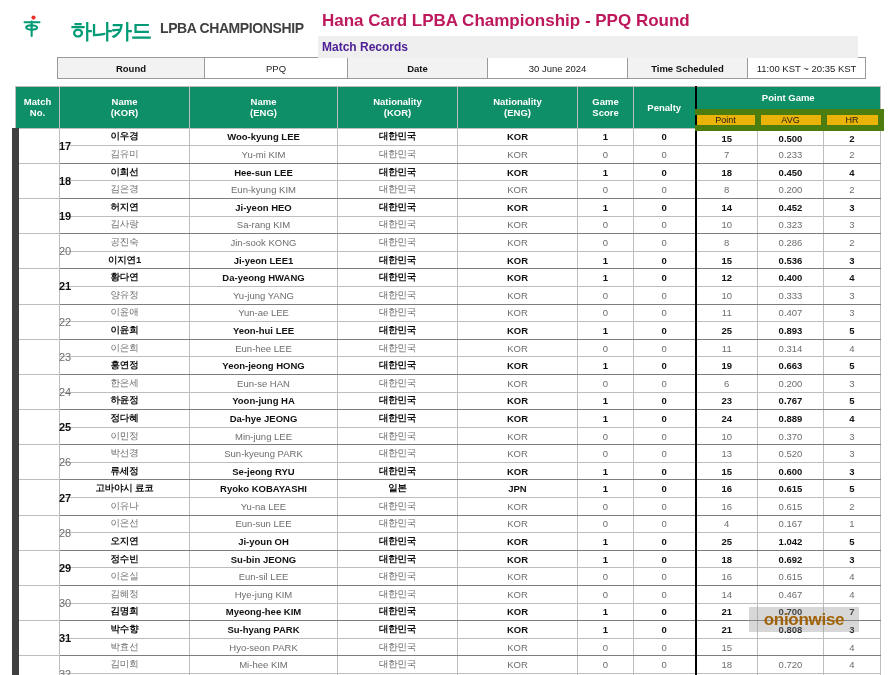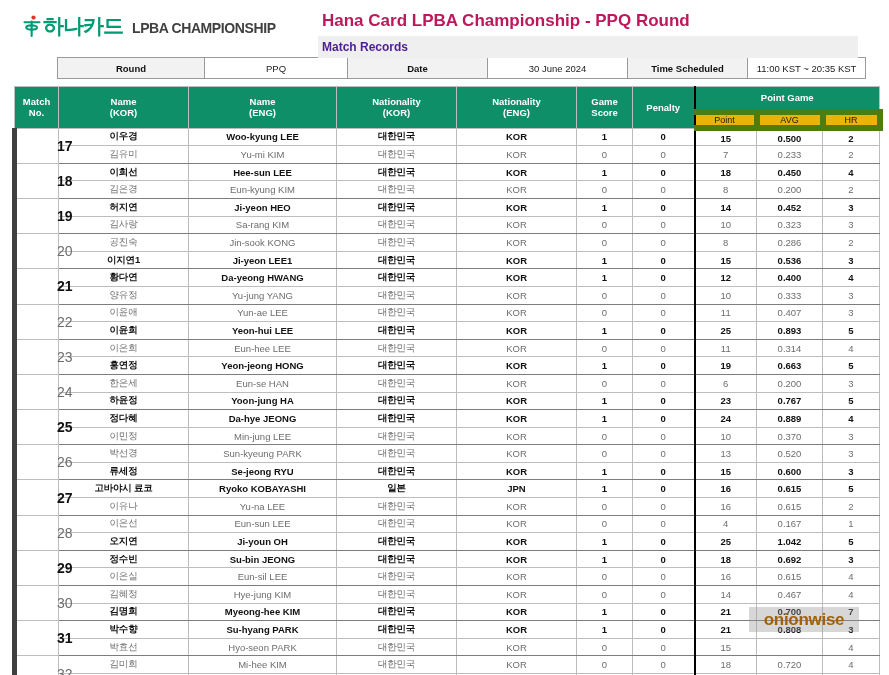--- a/index.html
+++ b/index.html
@@ -19,21 +19,21 @@
     padding: 8px 0 0 0;
     height: 52px;
   }
   .brand {
     width: 318px;
     display: flex;
     align-items: center;
     padding-left: 22px;
     height: 40px;
   }
-  .brand-mark { display: flex; align-items: flex-start; }
+  .brand-mark { display: flex; align-items: flex-end; gap: 28px; }
   .brand-logo-icon { width: 20px; height: 26px; margin-right: 1px; }
   .brand-kor {
     color: #009a74;
     font-size: 21px;
     font-weight: bold;
     letter-spacing: -1px;
     line-height: 1;
   }
   .brand-eng {
     margin-left: 9px;
@@ -122,23 +122,23 @@
   }
   thead th.thickleft { border-left: 2px solid #000; }
 
   tbody td {
     height: 17.6px;
     font-size: 9.5px;
     color: #555;
     background: #fff;
   }
   tbody td.matchno {
-    font-size: 14px;
+    font-size: 11px;
     color: #222;
-    border-left: 5px solid #404040;
+    border-left: 7px solid #404040;
     padding-left: 40px;
   }
   tbody tr.winner td { color: #111; font-weight: bold; }
   tbody tr.loser  td { color: #6d6d6d; font-weight: normal; }
   tbody td.thickleft { border-left: 2px solid #000; }
   tbody tr.pairend td { border-bottom: 1px solid #7d7d7d; }
   tbody td.kor-name { letter-spacing: -0.2px; }
 
   
   col.c-match { width: 44px; }

